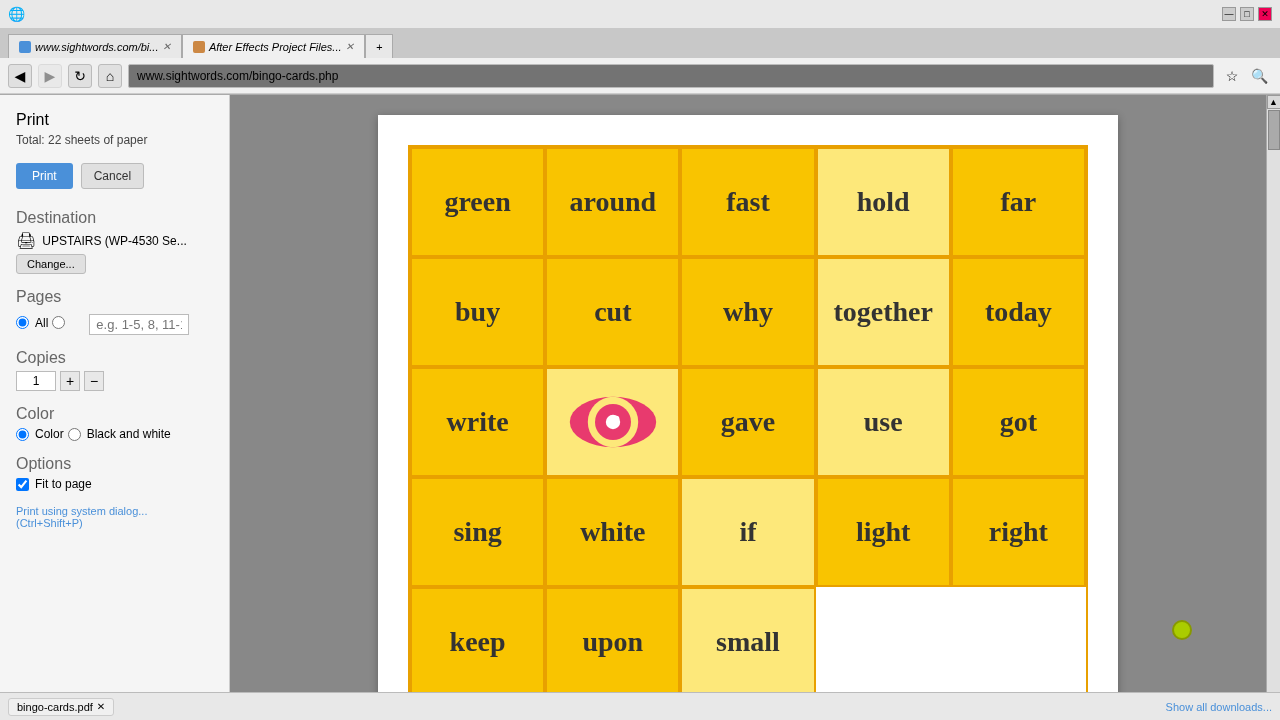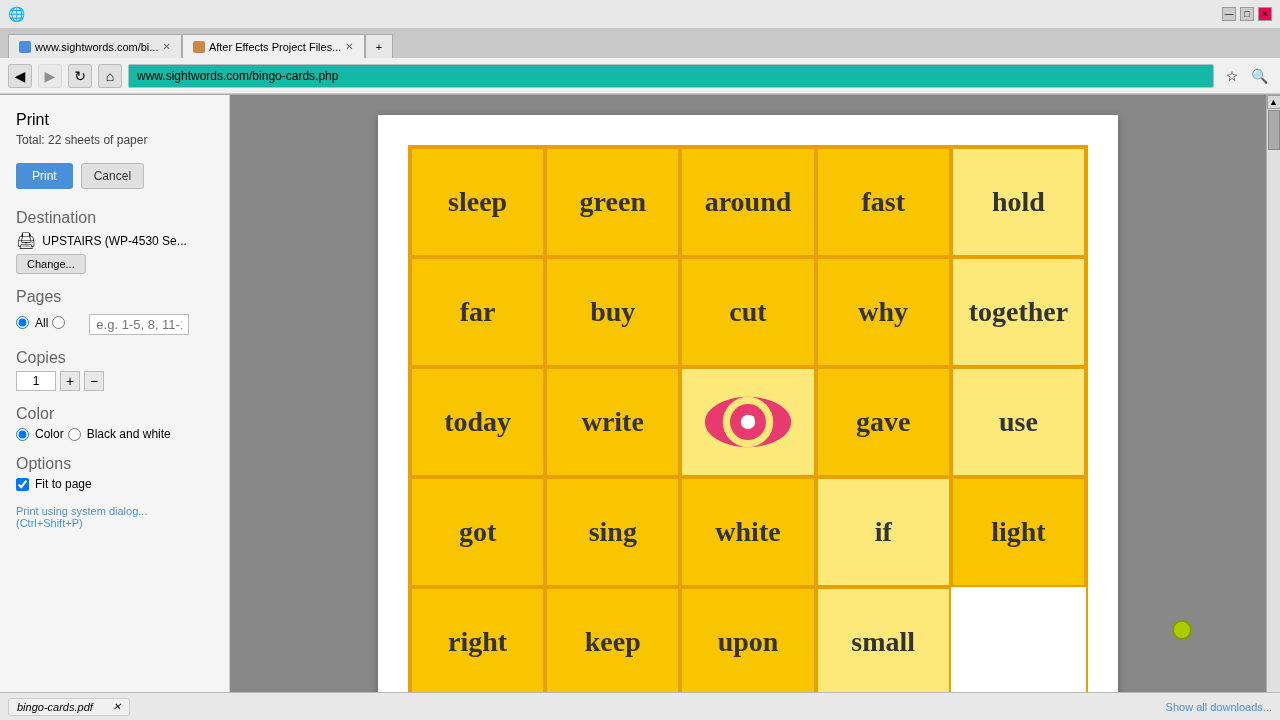--- a/index.html
+++ b/index.html
@@ -13,21 +13,21 @@
     }
     .title-bar {
       display: flex; align-items: center; justify-content: space-between;
       background: #e8e8e8; height: 28px; padding: 0 8px;
     }
     .title-bar-left { display: flex; align-items: center; gap: 6px; }
     .title-bar-controls { display: flex; gap: 4px; }
     .win-btn { width: 14px; height: 14px; border: 1px solid #999; background: #ccc; cursor: pointer; font-size: 9px; display: flex; align-items: center; justify-content: center; }
 
     .tab-bar {
-      display: flex; align-items: flex-end; padding: 4px 8px 0; background: #c8c8c8; height: 30px;
+      display: flex; align-items: flex-end; padding: 4px 8px 0; background: #c8c8c8; height: 30px; font-style: italic;
     }
     .tab {
       display: flex; align-items: center; gap: 4px; padding: 4px 10px;
       background: #e8e8e8; border: 1px solid #aaa; border-bottom: none;
       font-size: 11px; height: 24px; cursor: pointer; max-width: 200px;
     }
     .tab.active { background: #f0f0f0; }
     .tab-close { font-size: 10px; color: #666; cursor: pointer; }
     .tab-favicon { width: 12px; height: 12px; background: #4a90d9; border-radius: 2px; }
 
@@ -36,21 +36,21 @@
       background: #f0f0f0; border-bottom: 1px solid #ccc; height: 36px;
     }
     .nav-btn {
       width: 24px; height: 24px; border: 1px solid #bbb; background: #e0e0e0;
       cursor: pointer; display: flex; align-items: center; justify-content: center;
       font-size: 14px; border-radius: 3px;
     }
     .nav-btn.disabled { opacity: 0.4; }
     .address-bar {
       flex: 1; height: 24px; border: 1px solid #bbb; padding: 0 8px;
-      font-size: 12px; background: #14b8a6; border-radius: 2px;
+      font-size: 12px; background: #737373; border-radius: 2px;
     }
     .nav-icons { display: flex; gap: 4px; }
     .nav-icon-btn { width: 24px; height: 24px; display: flex; align-items: center; justify-content: center; cursor: pointer; font-size: 14px; }
 
     
     .main-layout {
       display: flex; width: 100%; height: calc(720px - 94px);
     }
 
     
@@ -134,24 +134,23 @@
     .scroll-track { flex: 1; width: 14px; background: #e0e0e0; }
     .scroll-thumb { width: 12px; height: 40px; background: #aaa; border: 1px solid #888; margin: 1px; }
 
     
     .bottom-bar {
       position: fixed; bottom: 0; left: 0; width: 100%;
       height: 28px; background: #e8e8e8; border-top: 1px solid #bbb;
       display: flex; align-items: center; gap: 8px; padding: 0 8px;
     }
     .download-item {
-      display: flex; align-items: center; gap: 20px; font-size: 11px;
+      display: flex; align-items: center; gap: 4px; font-size: 11px;
       background: #f0f0f0; border: 1px solid #ccc; padding: 2px 8px;
       border-radius: 3px;
-      font-style: italic;
     }
     .download-close { cursor: pointer; font-size: 10px; }
     .show-all-link { margin-left: auto; font-size: 11px; color: #4a90d9; cursor: pointer; }
 
     
     .cursor {
       position: fixed; width: 20px; height: 20px;
       background: #aacc00; border-radius: 50%; border: 2px solid #889900;
       pointer-events: none; z-index: 9999;
       bottom: 80px; right: 88px;
@@ -264,21 +263,20 @@
       </label>
     </div>
 
     <a class="system-dialog-link" href="#">Print using system dialog... (Ctrl+Shift+P)</a>
   </div>
 
   <div class="content-area">
     <div class="bingo-page">
       <div class="bingo-grid" id="bingo-grid">
 
-      <div class="bingo-cell">sleep</div>
           <div class="bingo-cell">green</div>
           <div class="bingo-cell">around</div>
           <div class="bingo-cell">fast</div>
           <div class="bingo-cell light">hold</div>
           <div class="bingo-cell">far</div>
           <div class="bingo-cell">buy</div>
           <div class="bingo-cell">cut</div>
           <div class="bingo-cell">why</div>
           <div class="bingo-cell light">together</div>
           <div class="bingo-cell">today</div>

